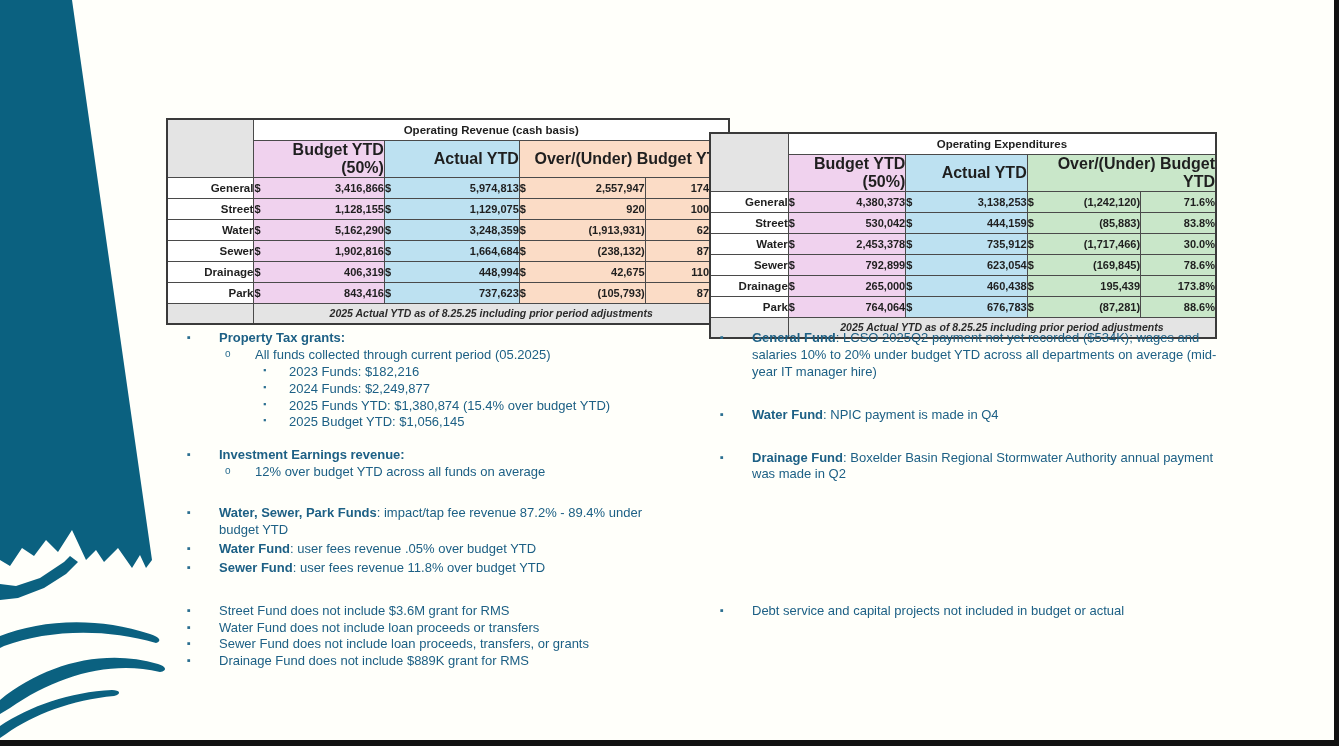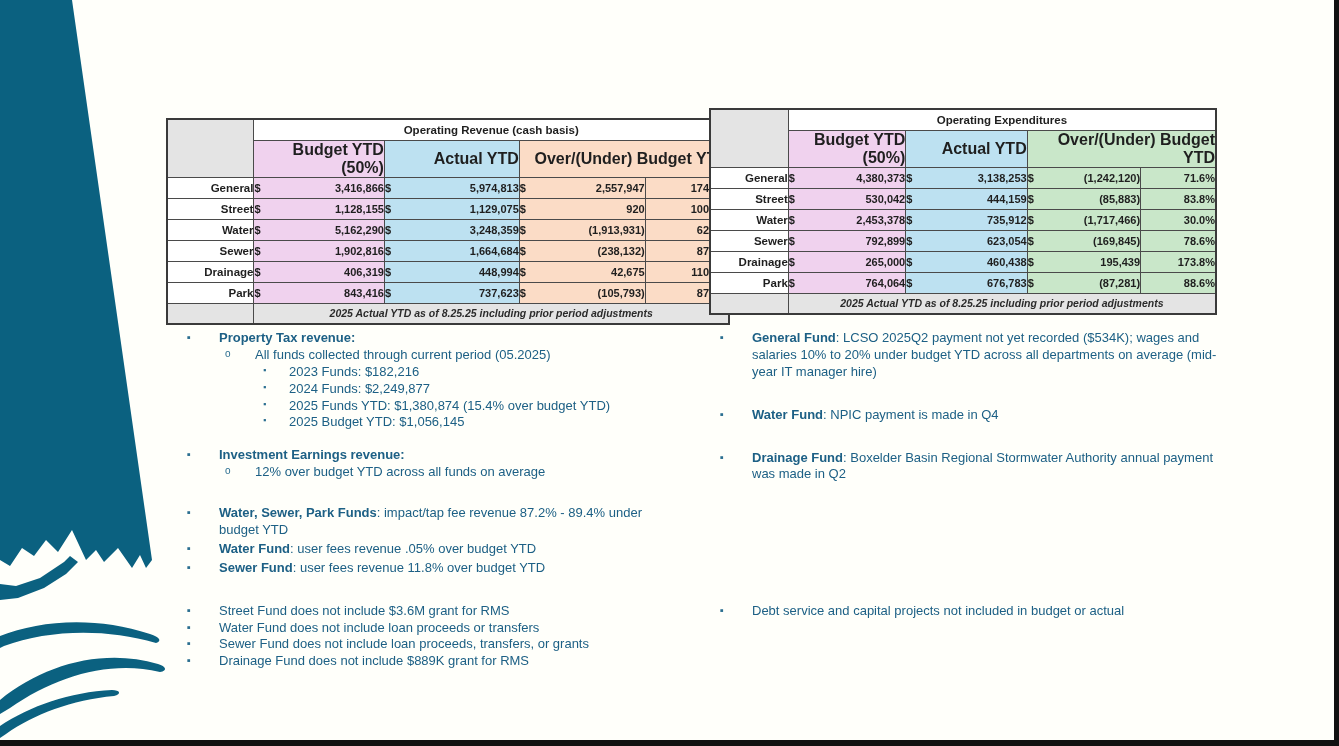--- a/index.html
+++ b/index.html
@@ -52,21 +52,21 @@
   .fin-table {
     position: absolute;
     border-collapse: collapse;
     font-size: 11px;
     color: #1f1f1f;
     background: #ffffff;
     table-layout: fixed;
     border: 2px solid #3a3a3a;
   }
   #table-revenue  { left: 166px; top: 118px; width: 564px; }
-  #table-expend   { left: 709px; top: 108px; width: 508px; }
+  #table-expend   { left: 709px; top: 132px; width: 508px; }
 
   .fin-table td, .fin-table th {
     border: 1px solid #4a4a4a;
     padding: 0;
     height: 21px;
     box-sizing: border-box;
   }
   .corner-cell {
     background: #e4e4e4;
     width: 78px;
@@ -358,21 +358,21 @@
         <td class="foot-blank"></td>
         <td class="foot-note" colspan="7">2025 Actual YTD as of 8.25.25 including prior period adjustments</td>
       </tr>
     </tbody>
   </table>
 
   <div id="bullets-left" class="bullet-col">
 
     <div class="bi lvl1 tight">
       <span class="mark">▪</span>
-      <span class="txt bold">Property Tax revenue:</span>
+      <span class="txt bold">Property Tax grants:</span>
     </div>
     <div class="bi lvl2 tight">
       <span class="mark">o</span>
       <span class="txt">All funds collected through current period (05.2025)</span>
     </div>
     <div class="bi lvl3 tight">
       <span class="mark">▪</span>
       <span class="txt">2023 Funds: $182,216</span>
     </div>
     <div class="bi lvl3 tight">

